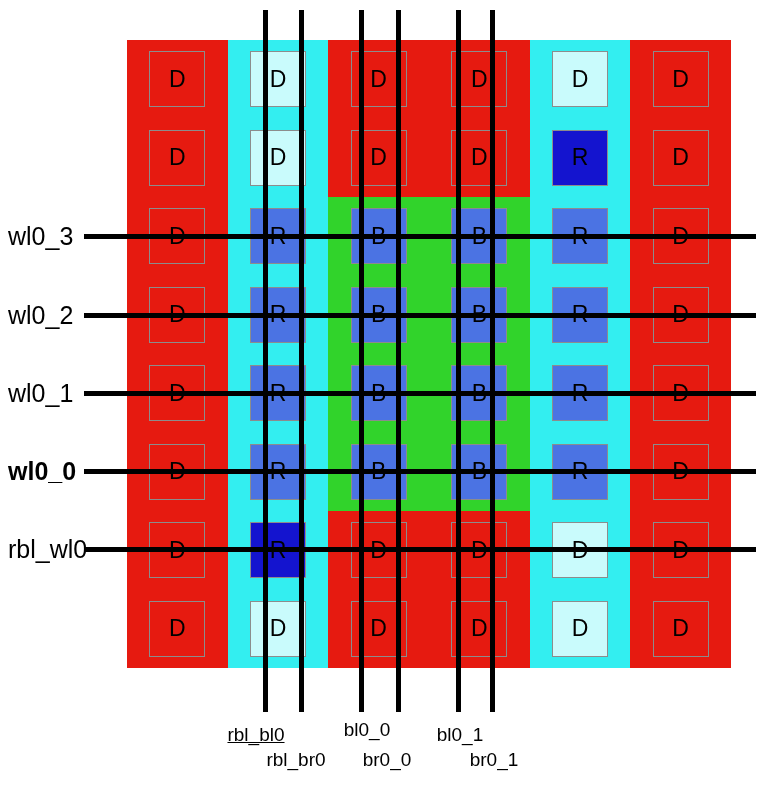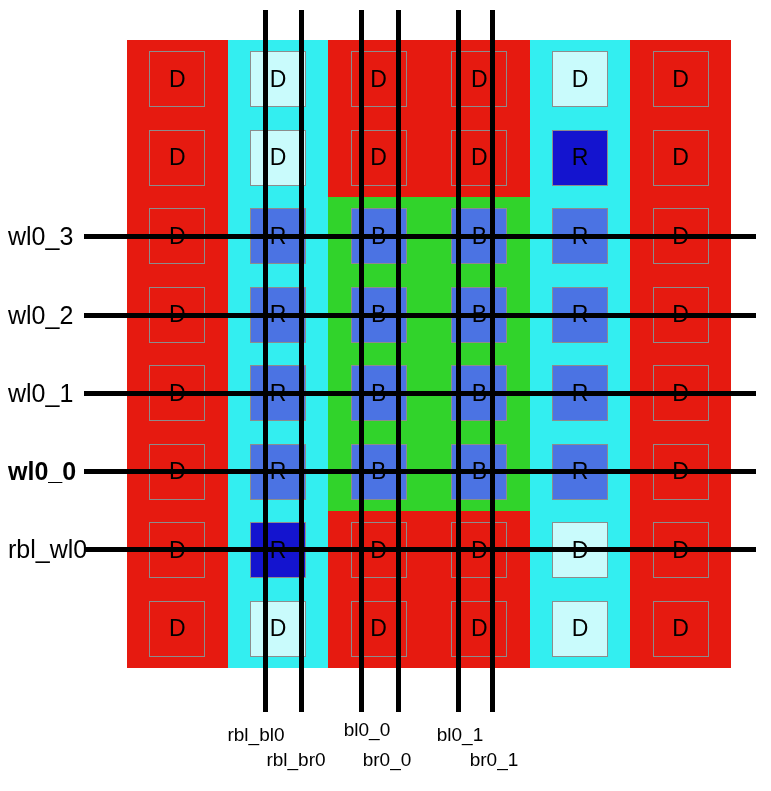--- a/index.html
+++ b/index.html
@@ -325,21 +325,21 @@
       <div class="wl-label" style="top: 315px;">wl0_2</div>
       <div class="hline" style="top: 390.5px; background: rgb(0, 0, 0);"></div>
       <div class="wl-label" style="top: 393px;">wl0_1</div>
       <div class="hline" style="top: 468.5px; background: rgb(0, 0, 0);"></div>
       <div class="wl-label" style="top: 471px; font-weight: bold;">wl0_0</div>
       <div class="hline" style="top: 546.5px; background: rgb(0, 0, 0);"></div>
       <div class="wl-label" style="top: 549px;">rbl_wl0</div>
     </div>
   <div class="layer" id="bitline-layer">
       <div class="vline" style="left: 262.5px; background: rgb(0, 0, 0);"></div>
-      <div class="bl-label" style="left: 256px; top: 724px;">rbl_bl0</div>
+      <div class="bl-label" style="left: 256px; top: 724px; text-decoration: underline;">rbl_bl0</div>
       <div class="vline" style="left: 298.5px; background: rgb(0, 0, 0);"></div>
       <div class="bl-label" style="left: 296px; top: 749px;">rbl_br0</div>
       <div class="vline" style="left: 358.5px; background: rgb(0, 0, 0);"></div>
       <div class="bl-label" style="left: 367px; top: 719px;">bl0_0</div>
       <div class="vline" style="left: 395.5px; background: rgb(0, 0, 0);"></div>
       <div class="bl-label" style="left: 387px; top: 749px;">br0_0</div>
       <div class="vline" style="left: 455.5px; background: rgb(0, 0, 0);"></div>
       <div class="bl-label" style="left: 460px; top: 724px;">bl0_1</div>
       <div class="vline" style="left: 489.5px; background: rgb(0, 0, 0);"></div>
       <div class="bl-label" style="left: 494px; top: 749px;">br0_1</div>

